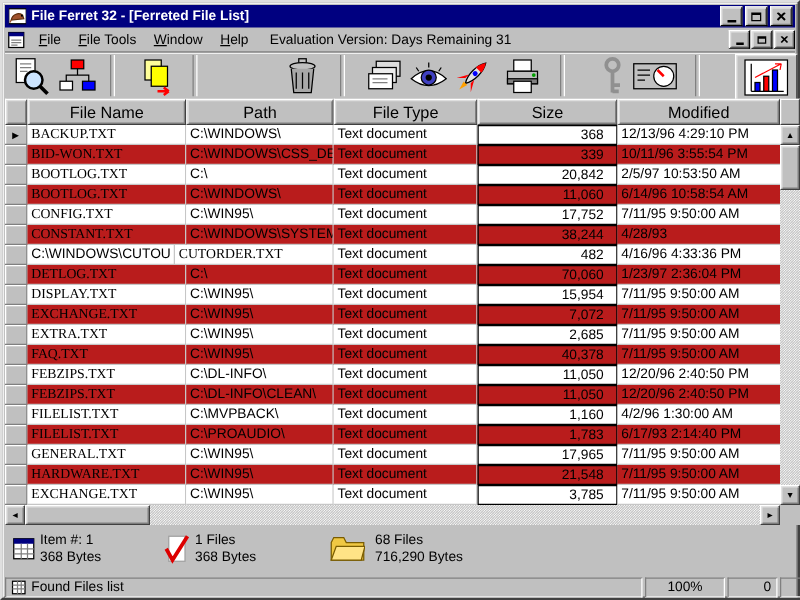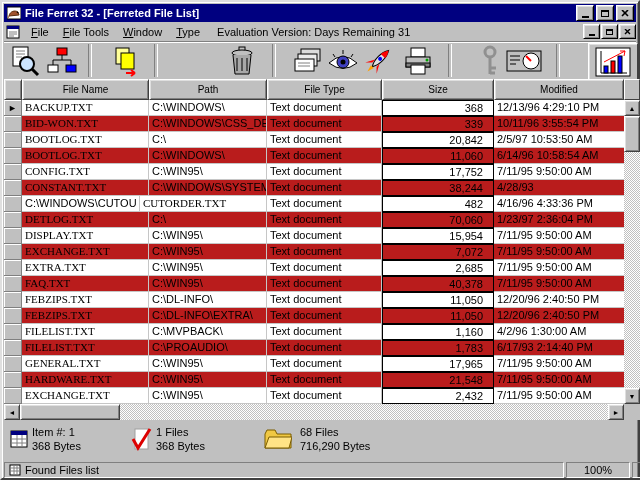--- a/index.html
+++ b/index.html
@@ -37,21 +37,21 @@
   .toolbar{position:absolute;left:2px;top:39px;right:2px;height:40px;border-bottom:1px solid #808080;
     box-shadow:0 1px 0 #fff;}
   .tool-btn{position:absolute;top:2px;width:36px;height:36px;display:flex;align-items:center;justify-content:center;}
   .tool-sep{position:absolute;top:3px;width:2px;height:33px;border-left:1px solid #808080;border-right:1px solid #fff;}
   .tool-raised{border:1px solid;border-color:#fff #404040 #404040 #fff;box-shadow:inset 1px 1px 0 #dfdfdf;}
 
   
   .grid-header{position:absolute;left:2px;top:77px;width:620px;height:21px;display:flex;}
   .hcell{background:#c0c0c0;border:1px solid;border-color:#fff #404040 #404040 #fff;
     box-shadow:inset 1px 1px 0 #dfdfdf, inset -1px -1px 0 #808080;display:flex;align-items:center;
-    justify-content:center;font-size:10px;box-sizing:border-box;flex:0 0 auto;}
+    justify-content:center;font-size:13px;box-sizing:border-box;flex:0 0 auto;}
   .grid-body{position:absolute;left:2px;top:98px;width:620px;height:304px;background:#fff;overflow:hidden;}
   .grid-row{display:flex;height:16px;}
   .cell{font-size:11px;line-height:15px;white-space:nowrap;overflow:hidden;box-sizing:border-box;
     border-right:1px solid #c6c6c6;border-bottom:1px solid #c6c6c6;padding:0 0 0 3px;background:#fff;flex:0 0 auto;}
   .grid-row.alt .cell{background:#b91c1c;}
   .c-sel{width:18px;background:#c0c0c0 !important;border-right:1px solid #808080;border-bottom:1px solid #808080;
     box-shadow:inset 1px 1px 0 #fff;text-align:center;padding:0;font-size:9px;line-height:16px;}
   .c-name{width:127px;font-family:Liberation Serif, serif;}
   .c-path{width:118px;}
   .c-type{width:115px;}
@@ -81,21 +81,21 @@
   
   .summary{position:absolute;left:2px;top:418px;width:636px;height:40px;}
   .sum-icon{position:absolute;}
   .sum-text{position:absolute;top:5px;font-size:11px;line-height:14px;white-space:nowrap;}
 
   
   .statusbar{position:absolute;left:2px;top:458px;width:636px;height:20px;display:flex;align-items:flex-start;
     padding-top:2px;box-sizing:border-box;}
   .sb-panel{height:16px;border:1px solid;border-color:#808080 #fff #fff #808080;display:flex;align-items:center;
     font-size:11px;box-sizing:border-box;padding:0 4px;margin-right:2px;flex:0 0 auto;}
-  .sb-msg{width:560px;}
+  .sb-msg{width:510px;}
   .sb-pct{width:64px;justify-content:center;}
   .sb-f2{width:40px;justify-content:flex-end;}
   .sb-f3{width:36px;justify-content:flex-end;margin-right:0;}
   .sb-icon{margin-right:4px;display:flex;align-items:center;}
 </style>
 </head>
 <body>
 
 <div class="window">
 
@@ -126,21 +126,21 @@
     <span class="mdi-doc-icon">
       <svg width="14" height="14" viewBox="0 0 14 14">
         <rect x="1" y="1" width="12" height="12" fill="#fff" stroke="#000"></rect>
         <rect x="1" y="1" width="12" height="3" fill="#000080"></rect>
         <path d="M3 7h8M3 9h8M3 11h5" stroke="#808080"></path>
       </svg>
     </span>
     <span class="menu-item">File</span>
     <span class="menu-item">File Tools</span>
     <span class="menu-item">Window</span>
-    <span class="menu-item">Type</span>
+    <span class="menu-item">Help</span>
     <span class="eval-text">Evaluation Version: Days Remaining 31</span>
     <span class="flex-spacer"></span>
     <span class="mdi-btn">
         <span class="glyph-min-s"></span>
       </span>
     <span class="mdi-btn">
         <span class="glyph-max-s"></span>
       </span>
     <span class="mdi-btn">
       <svg width="7" height="6" viewBox="0 0 7 6">
@@ -358,21 +358,21 @@
       <div class="cell c-sel"></div>
       <div class="cell c-name">FEBZIPS.TXT</div>
       <div class="cell c-path">C:\DL-INFO\</div>
       <div class="cell c-type">Text document</div>
       <div class="cell c-size">11,050</div>
       <div class="cell c-mod">12/20/96 2:40:50 PM</div>
     </div>
       <div class="grid-row alt">
       <div class="cell c-sel"></div>
       <div class="cell c-name">FEBZIPS.TXT</div>
-      <div class="cell c-path">C:\DL-INFO\EXTRA\</div>
+      <div class="cell c-path">C:\DL-INFO\CLEAN\</div>
       <div class="cell c-type">Text document</div>
       <div class="cell c-size">11,050</div>
       <div class="cell c-mod">12/20/96 2:40:50 PM</div>
     </div>
       <div class="grid-row">
       <div class="cell c-sel"></div>
       <div class="cell c-name">FILELIST.TXT</div>
       <div class="cell c-path">C:\MVPBACK\</div>
       <div class="cell c-type">Text document</div>
       <div class="cell c-size">1,160</div>
@@ -400,21 +400,21 @@
       <div class="cell c-path">C:\WIN95\</div>
       <div class="cell c-type">Text document</div>
       <div class="cell c-size">21,548</div>
       <div class="cell c-mod">7/11/95 9:50:00 AM</div>
     </div>
       <div class="grid-row">
       <div class="cell c-sel"></div>
       <div class="cell c-name">EXCHANGE.TXT</div>
       <div class="cell c-path">C:\WIN95\</div>
       <div class="cell c-type">Text document</div>
-      <div class="cell c-size">2,432</div>
+      <div class="cell c-size">3,785</div>
       <div class="cell c-mod">7/11/95 9:50:00 AM</div>
     </div>
     </div>
 
   <div class="vscroll">
     <div class="hdr-fill"></div>
     <div class="scroll-btn">▲</div>
     <div class="scroll-thumb v-thumb"></div>
     <div class="dither v-track"></div>
     <div class="scroll-btn">▼</div>

